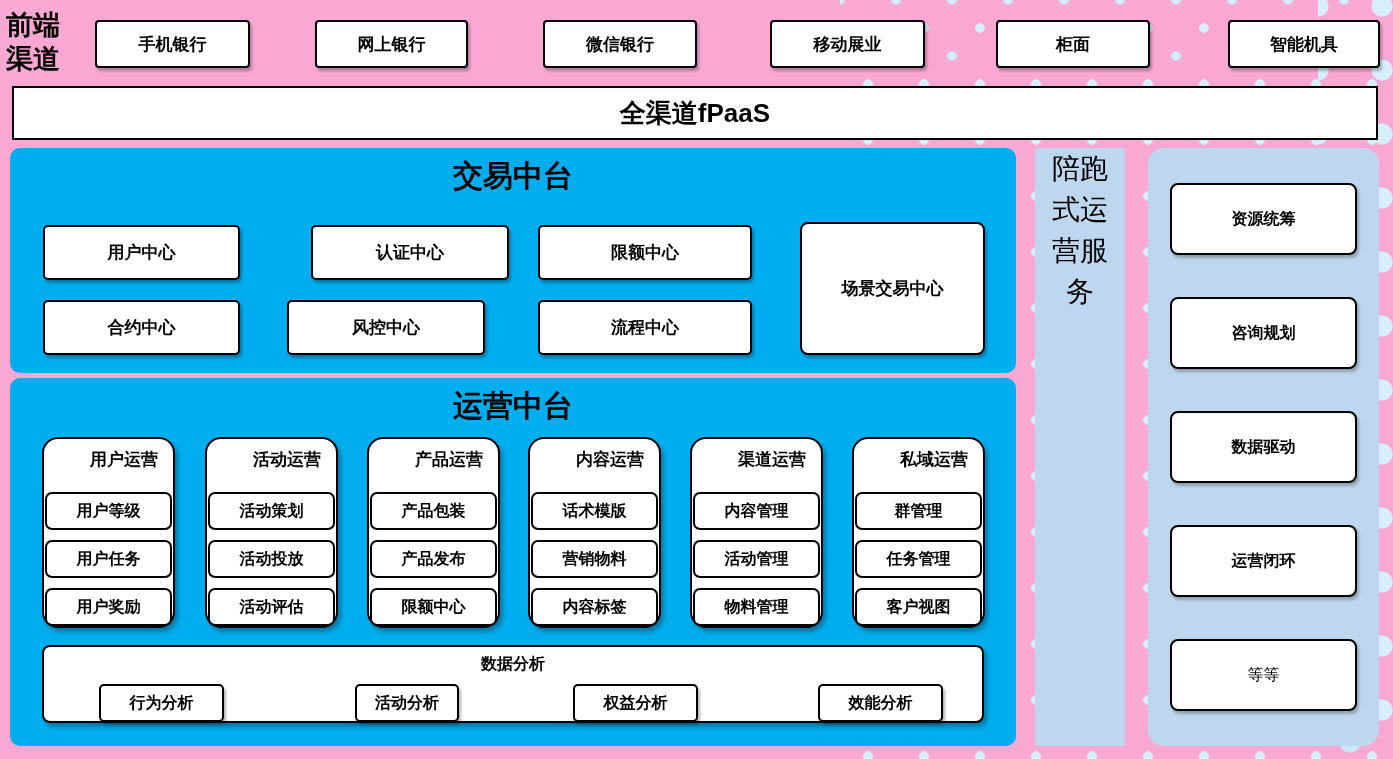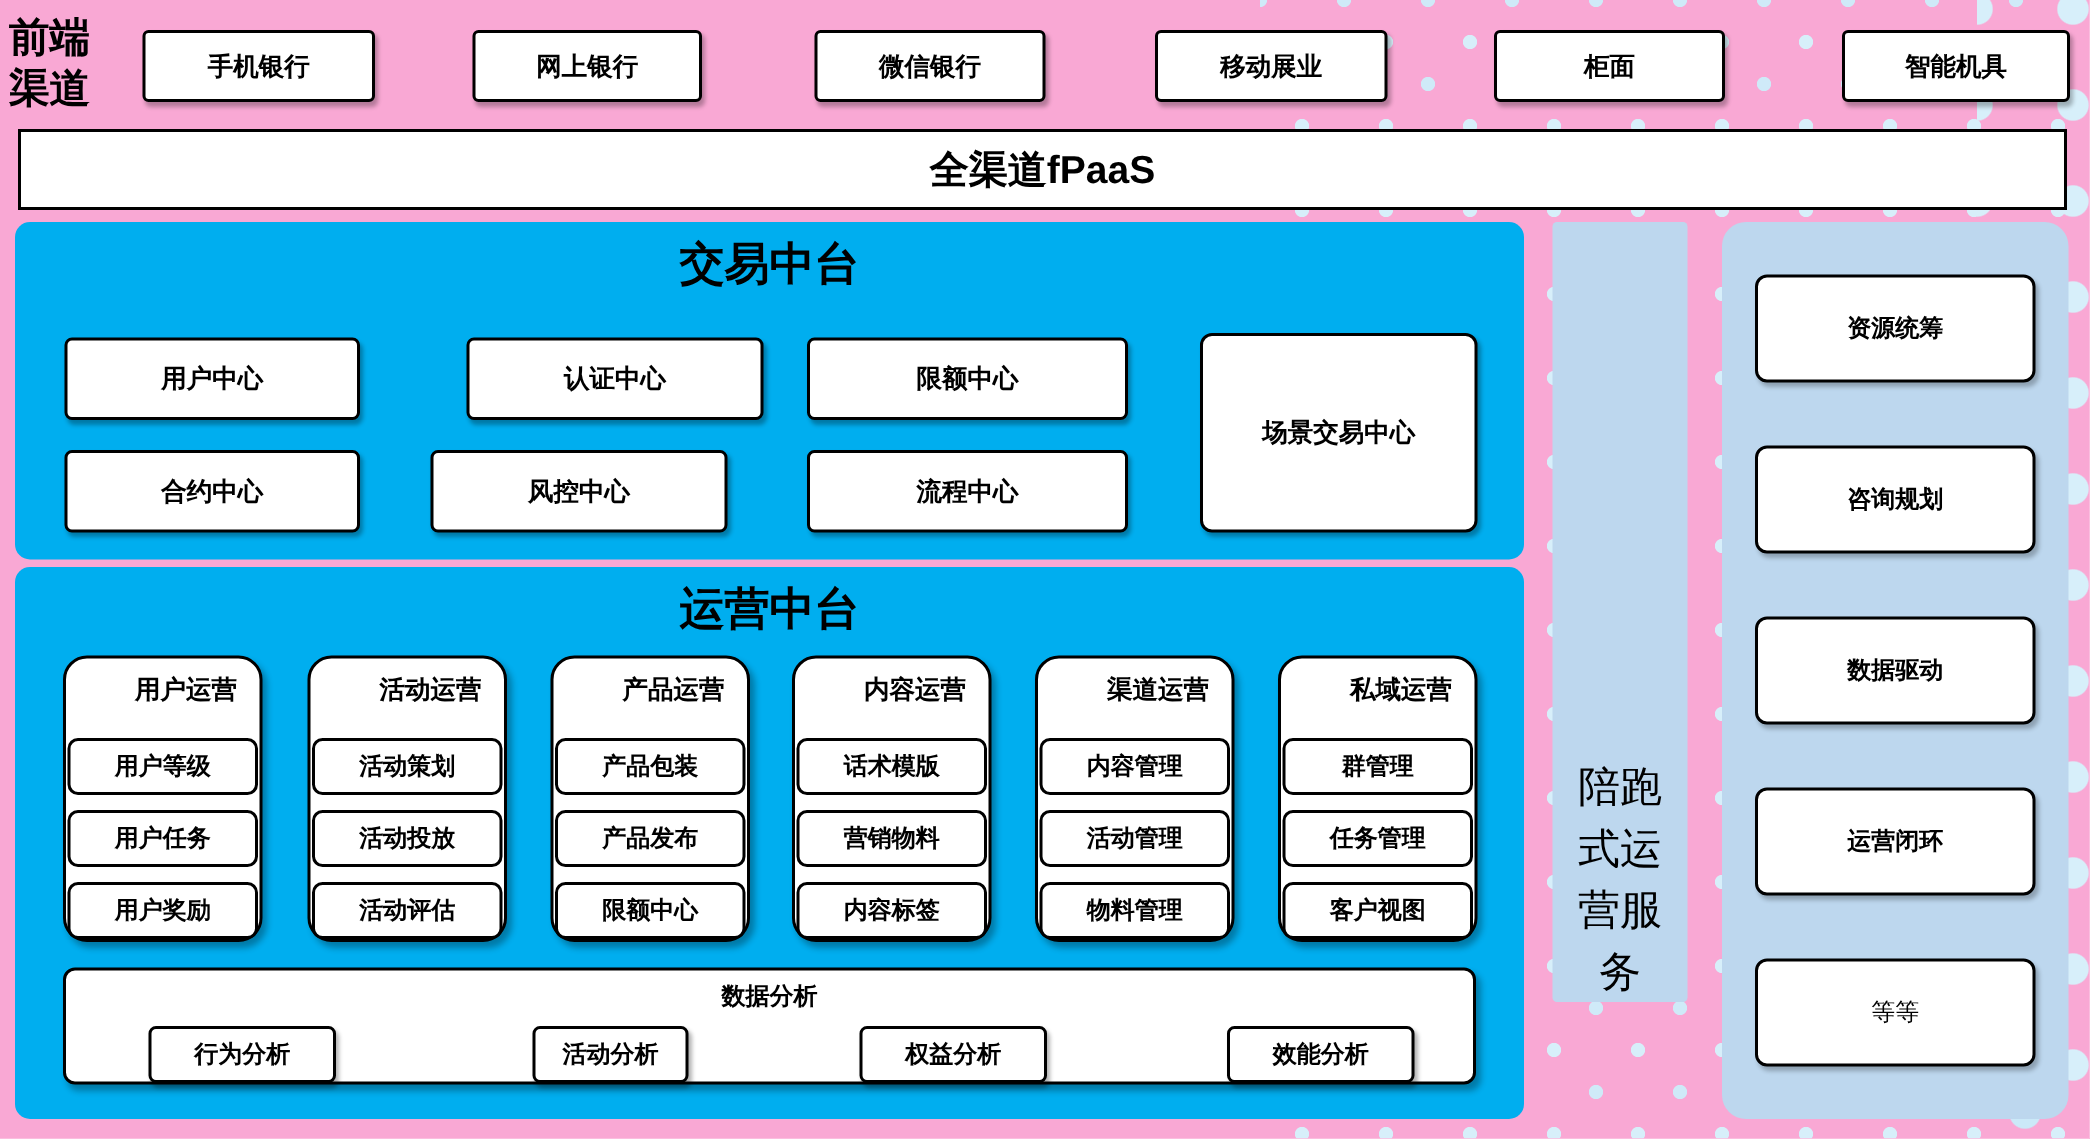--- a/index.html
+++ b/index.html
@@ -43,22 +43,22 @@
     border-radius:16px; box-shadow:3px 4px 4px rgba(0,0,0,0.3); padding-top:9px; }
   .group-title { text-align:center; font-size:17px; font-weight:700; margin-bottom:21px;padding-left:31px; }
   .group-item { width:127px; height:38px; margin:0 auto 10px auto; background:#fff; border:2px solid #000;
     border-radius:7px; display:flex; align-items:center; justify-content:center; font-size:16px; font-weight:600; }
 
   .data-analysis { position:absolute; left:32px; top:267px; width:942px; height:78px; background:#fff;
     border:2px solid #000; border-radius:8px; box-shadow:3px 4px 4px rgba(0,0,0,0.3); }
   .da-title { position:absolute; top:7px; width:100%; text-align:center; font-size:16px; font-weight:600; }
   .da-box { top:37px; height:38px; border-radius:5px; font-size:16px; }
 
-  .accompany-strip { left:1035px; top:148px; width:90px; height:520px; background:#BDD7EE; border-radius:3px;
-    display:flex; align-items:flex-end; justify-content:center; }
+  .accompany-strip { left:1035px; top:148px; width:90px; height:598px; background:#BDD7EE; border-radius:3px;
+    display:flex; align-items:flex-start; justify-content:center; }
   .accompany-text { width:64px; font-size:28px; line-height:41px; text-align:center; color:#000;
     word-break:break-all; }
 
   .service-panel { left:1148px; top:148px; width:231px; height:598px; background:#BDD7EE; border-radius:16px; }
   .service-box { position:absolute; left:22px; width:187px; height:72px; background:#fff; border:2.5px solid #000;
     border-radius:8px; display:flex; align-items:center; justify-content:center; font-size:16px; font-weight:700;
     box-shadow:2px 3px 3px rgba(0,0,0,0.25); }
   .service-box.regular { font-weight:400; }
 </style>
 </head>

